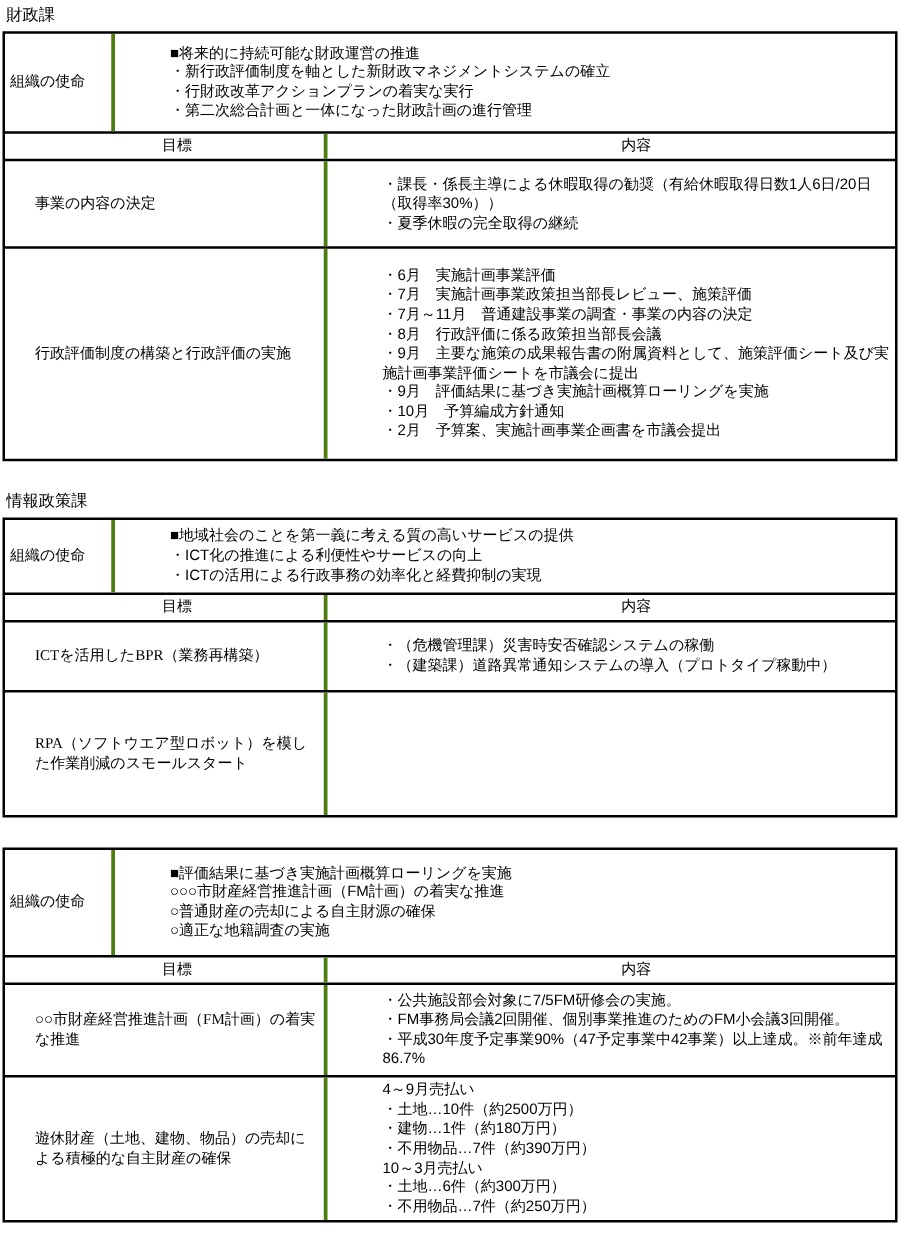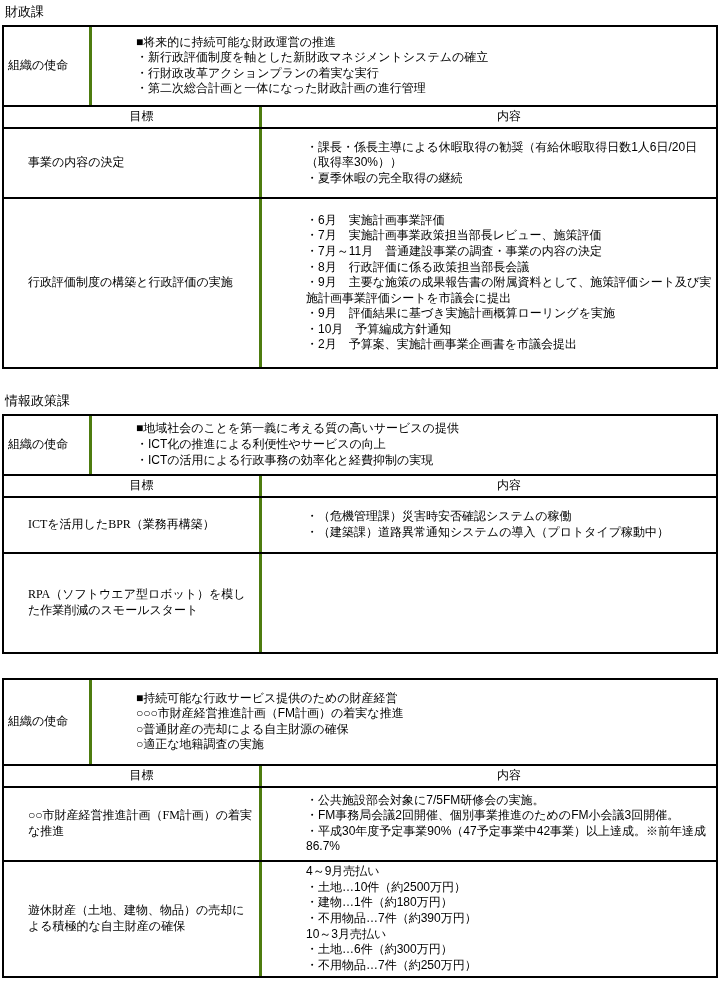--- a/index.html
+++ b/index.html
@@ -121,21 +121,21 @@
       <div class="row s1-r1">
         <div class="cell first goal-col">RPA（ソフトウエア型ロボット）を模した作業削減のスモールスタート</div>
       </div>
     </div>
   </div>
 
   <div class="section">
     <div class="tbl">
       <div class="row s2-mission">
         <div class="cell first label-col">組織の使命</div>
-        <div class="cell content-col pre">■持続可能な行政サービス提供のための財産経営
+        <div class="cell content-col pre">■評価結果に基づき実施計画概算ローリングを実施
 ○○○市財産経営推進計画（FM計画）の着実な推進
 ○普通財産の売却による自主財源の確保
 ○適正な地籍調査の実施</div>
       </div>
       <div class="row head-row">
         <div class="cell first goal-col center">目標</div>
         <div class="cell content-col center">内容</div>
       </div>
       <div class="row s2-r0">
         <div class="cell first goal-col">○○市財産経営推進計画（FM計画）の着実な推進</div>

